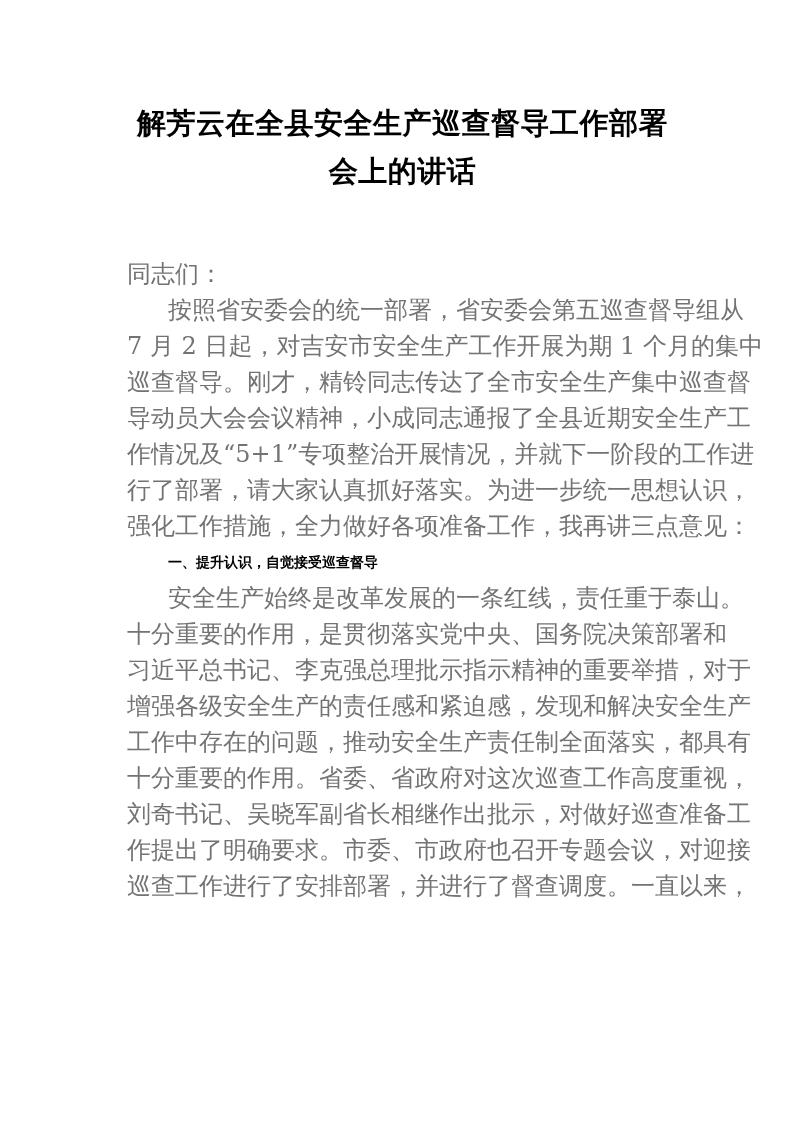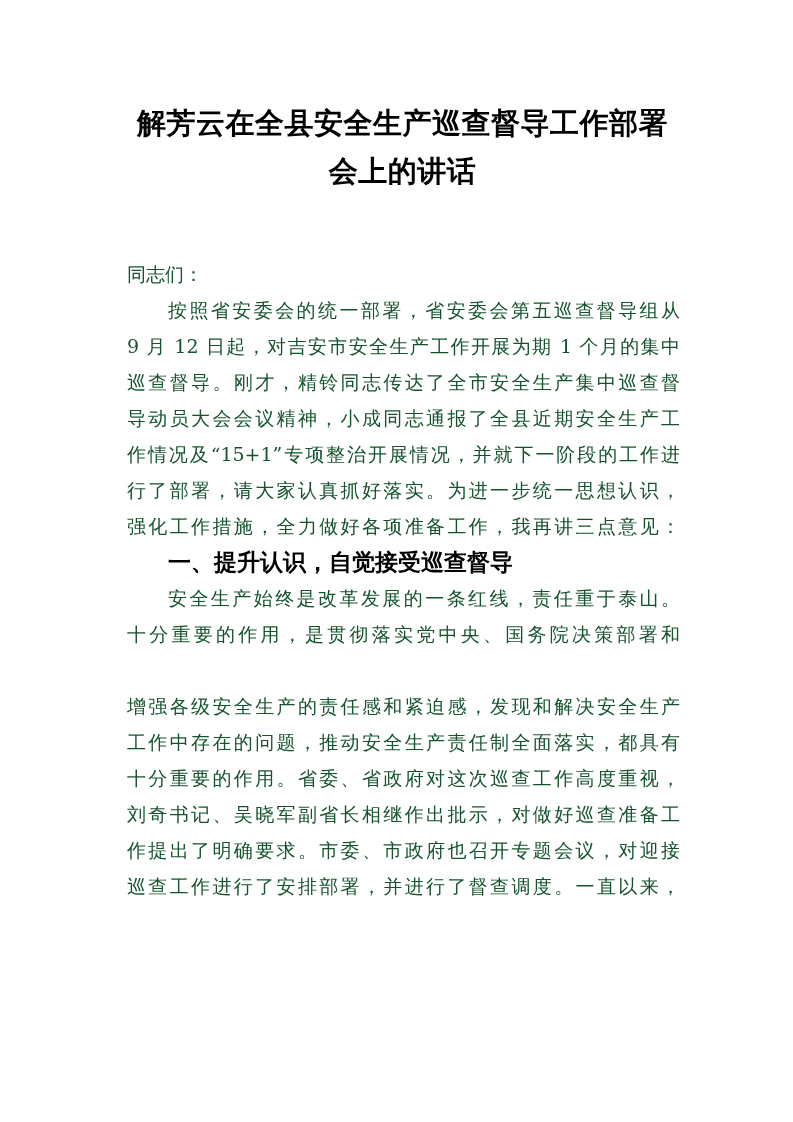--- a/index.html
+++ b/index.html
@@ -35,64 +35,65 @@
     white-space: nowrap;
   }
   .title.l1 { top: 104px; }
   .title.l2 { top: 152px; }
 
   .line {
     position: absolute;
     left: 121px;
     width: 553px;
     height: 36px;
-    font-size: 19px;
+    font-size: 24px;
     line-height: 36px;
     white-space: nowrap;
     text-align: justify;
     text-align-last: justify;
-    color: #14532d;
+    color: #737373;
   }
   .line.indent { left: 162px; width: 512px; }
   .line.salutation { text-align-last: left; }
   .heading {
     position: absolute;
     left: 162px;
     font-family: "DejaVu Sans", "Liberation Sans", sans-serif;
     font-weight: bold;
-    font-size: 23px;
+    font-size: 14px;
     line-height: 36px;
     height: 36px;
     white-space: nowrap;
     color: #000;
     text-align: center;
   }
 </style>
 </head>
 <body>
 
 <div class="page">
 
   <div class="title l1">解芳云在全县安全生产巡查督导工作部署</div>
   <div class="title l2">会上的讲话</div>
 
   <div class="line salutation" style="top:256px;">同志们：</div>
 
   <div class="line indent" style="top:292px;">按照省安委会的统一部署，省安委会第五巡查督导组从</div>
-  <div class="line" style="top:328px;">9 月 12 日起，对吉安市安全生产工作开展为期 1 个月的集中</div>
+  <div class="line" style="top:328px;">7 月 2 日起，对吉安市安全生产工作开展为期 1 个月的集中</div>
   <div class="line" style="top:364px;">巡查督导。刚才，精铃同志传达了全市安全生产集中巡查督</div>
   <div class="line" style="top:400px;">导动员大会会议精神，小成同志通报了全县近期安全生产工</div>
-  <div class="line" style="top:436px;">作情况及“15+1”专项整治开展情况，并就下一阶段的工作进</div>
+  <div class="line" style="top:436px;">作情况及“5+1”专项整治开展情况，并就下一阶段的工作进</div>
   <div class="line" style="top:472px;">行了部署，请大家认真抓好落实。为进一步统一思想认识，</div>
   <div class="line" style="top:508px;">强化工作措施，全力做好各项准备工作，我再讲三点意见：</div>
 
   <div class="heading" style="top:544px;">一、提升认识，自觉接受巡查督导</div>
 
   <div class="line indent" style="top:580px;">安全生产始终是改革发展的一条红线，责任重于泰山。</div>
   <div class="line" style="top:616px;">十分重要的作用，是贯彻落实党中央、国务院决策部署和</div>
+  <div class="line" style="top:652px;">习近平总书记、李克强总理批示指示精神的重要举措，对于</div>
   <div class="line" style="top:688px;">增强各级安全生产的责任感和紧迫感，发现和解决安全生产</div>
   <div class="line" style="top:724px;">工作中存在的问题，推动安全生产责任制全面落实，都具有</div>
   <div class="line" style="top:760px;">十分重要的作用。省委、省政府对这次巡查工作高度重视，</div>
   <div class="line" style="top:796px;">刘奇书记、吴晓军副省长相继作出批示，对做好巡查准备工</div>
   <div class="line" style="top:868px;">巡查工作进行了安排部署，并进行了督查调度。一直以来，</div>
   <div class="line" style="top:832px;">作提出了明确要求。市委、市政府也召开专题会议，对迎接</div>
 
 </div>
 
 </body></html>

